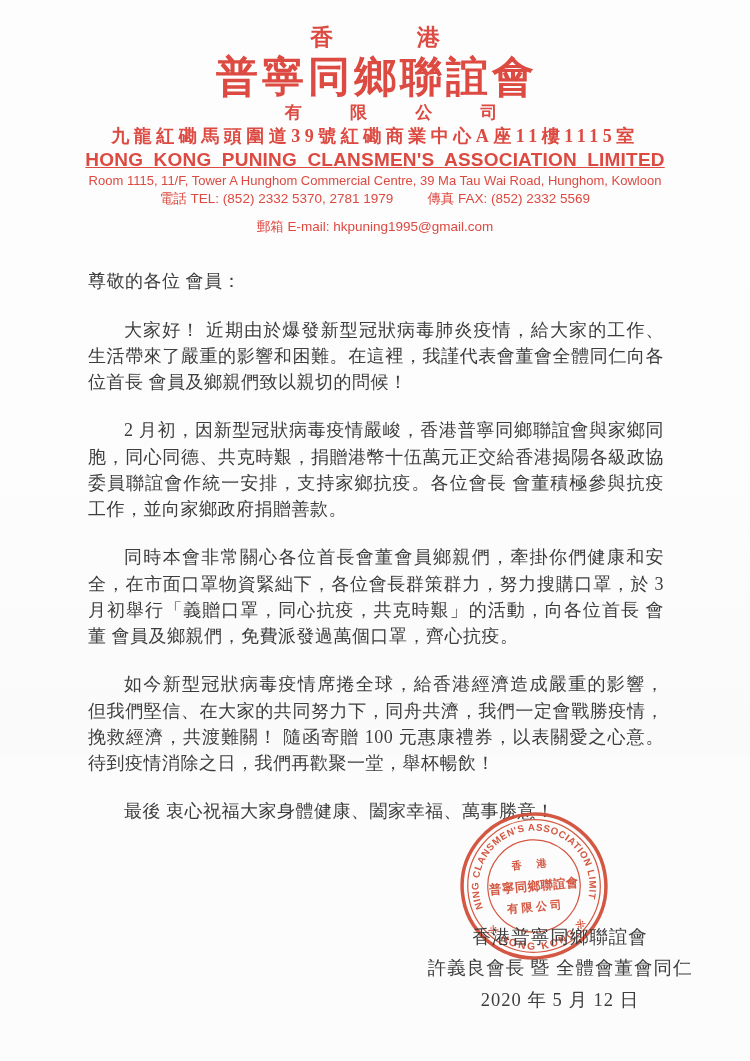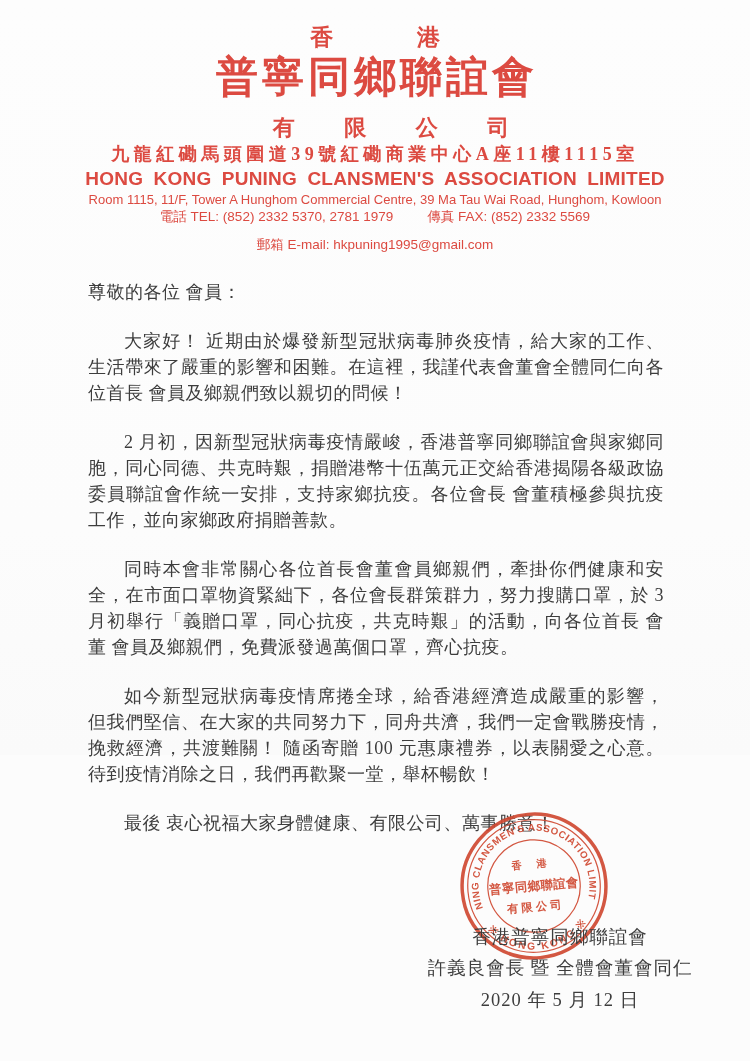--- a/index.html
+++ b/index.html
@@ -34,22 +34,22 @@
   }
   .lh-title {
     margin: 2px 0 0;
     font-size: 42px;
     font-weight: bold;
     letter-spacing: 4px;
     line-height: 1.1;
     text-indent: 4px;
   }
   .lh-company {
-    margin-top: 14px;
-    font-size: 22px;
+    margin-top: 2px;
+    font-size: 17px;
     font-weight: bold;
     letter-spacing: 22px;
     text-indent: 22px;
     line-height: 1.25;
     padding-left: 32px;
   }
   .lh-addr-zh {
     margin-top: 2px;
     font-size: 18px;
     font-weight: 600;
@@ -57,20 +57,21 @@
     line-height: 1.3;
   }
   .lh-name-en {
     margin-top: 1px;
     font-family: "Liberation Sans", sans-serif;
     font-size: 19px;
     font-weight: bold;
     letter-spacing: 0.2px;
     word-spacing: 5px;
     line-height: 1.15;
+    text-decoration: underline;
   }
   .lh-addr-en {
     margin-top: 2px;
     font-family: "Liberation Sans", sans-serif;
     font-size: 13px;
     line-height: 1.2;
   }
   .lh-telfax {
     margin-top: 2px;
     font-family: Liberation Sans, sans-serif;
@@ -88,21 +89,21 @@
   
   .letter-body {
     padding: 26px 86px 0 88px;
     color: var(--body_text, #3d3d3d);
     font-size: 18px;
     line-height: 1.46;
     letter-spacing: 0.5px;
     text-align: justify;
   }
   .salutation {
-    margin: 0 0 22px;
+    margin: 7px 0 22px;
   }
   .para {
     margin: 0 0 22px;
     text-indent: 2em;
   }
   .para:last-child { margin-bottom: 0; }
 
   
   .seal {
     position: absolute;
@@ -167,21 +168,21 @@
     </div>
     <div class="lh-email">郵箱 E-mail: hkpuning1995@gmail.com</div>
   </header>
 
   <main class="letter-body">
     <p class="salutation">尊敬的各位 會員：</p>
     <p class="para">大家好！ 近期由於爆發新型冠狀病毒肺炎疫情，給大家的工作、生活帶來了嚴重的影響和困難。在這裡，我謹代表會董會全體同仁向各位首長 會員及鄉親們致以親切的問候！</p>
     <p class="para">2 月初，因新型冠狀病毒疫情嚴峻，香港普寧同鄉聯誼會與家鄉同胞，同心同德、共克時艱，捐贈港幣十伍萬元正交給香港揭陽各級政協委員聯誼會作統一安排，支持家鄉抗疫。各位會長 會董積極參與抗疫工作，並向家鄉政府捐贈善款。</p>
     <p class="para">同時本會非常關心各位首長會董會員鄉親們，牽掛你們健康和安全，在市面口罩物資緊絀下，各位會長群策群力，努力搜購口罩，於 3 月初舉行「義贈口罩，同心抗疫，共克時艱」的活動，向各位首長 會董 會員及鄉親們，免費派發過萬個口罩，齊心抗疫。</p>
     <p class="para">如今新型冠狀病毒疫情席捲全球，給香港經濟造成嚴重的影響， 但我們堅信、在大家的共同努力下，同舟共濟，我們一定會戰勝疫情，挽救經濟，共渡難關！ 隨函寄贈 100 元惠康禮券，以表關愛之心意。待到疫情消除之日，我們再歡聚一堂，舉杯暢飲！</p>
-    <p class="para">最後 衷心祝福大家身體健康、有限公司、萬事勝意！</p>
+    <p class="para">最後 衷心祝福大家身體健康、闔家幸福、萬事勝意！</p>
   </main>
 
   <div class="seal">
     <svg viewBox="0 0 148 148" width="152" height="152">
       <defs>
         <path id="sealArcTop" d="M 23.2 92.4 A 54 54 0 1 1 124.8 92.4" fill="none"></path>
         <path id="sealArcBottom" d="M 23.2 109.6 A 62 62 0 0 0 124.8 109.6" fill="none"></path>
       </defs>
       <circle cx="74" cy="74" r="70" stroke-width="3.4"></circle>
       <circle cx="74" cy="74" r="64.5" stroke-width="1.2"></circle>

